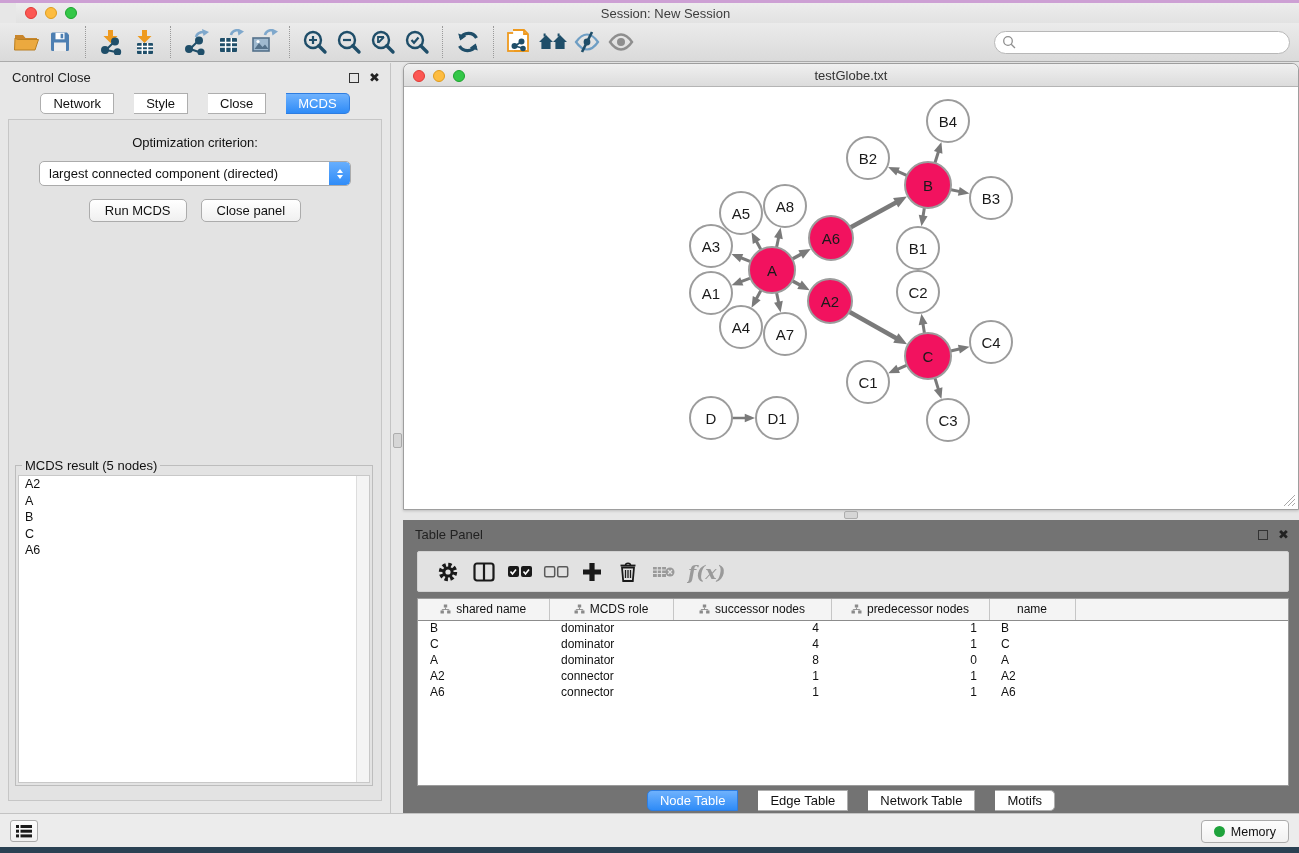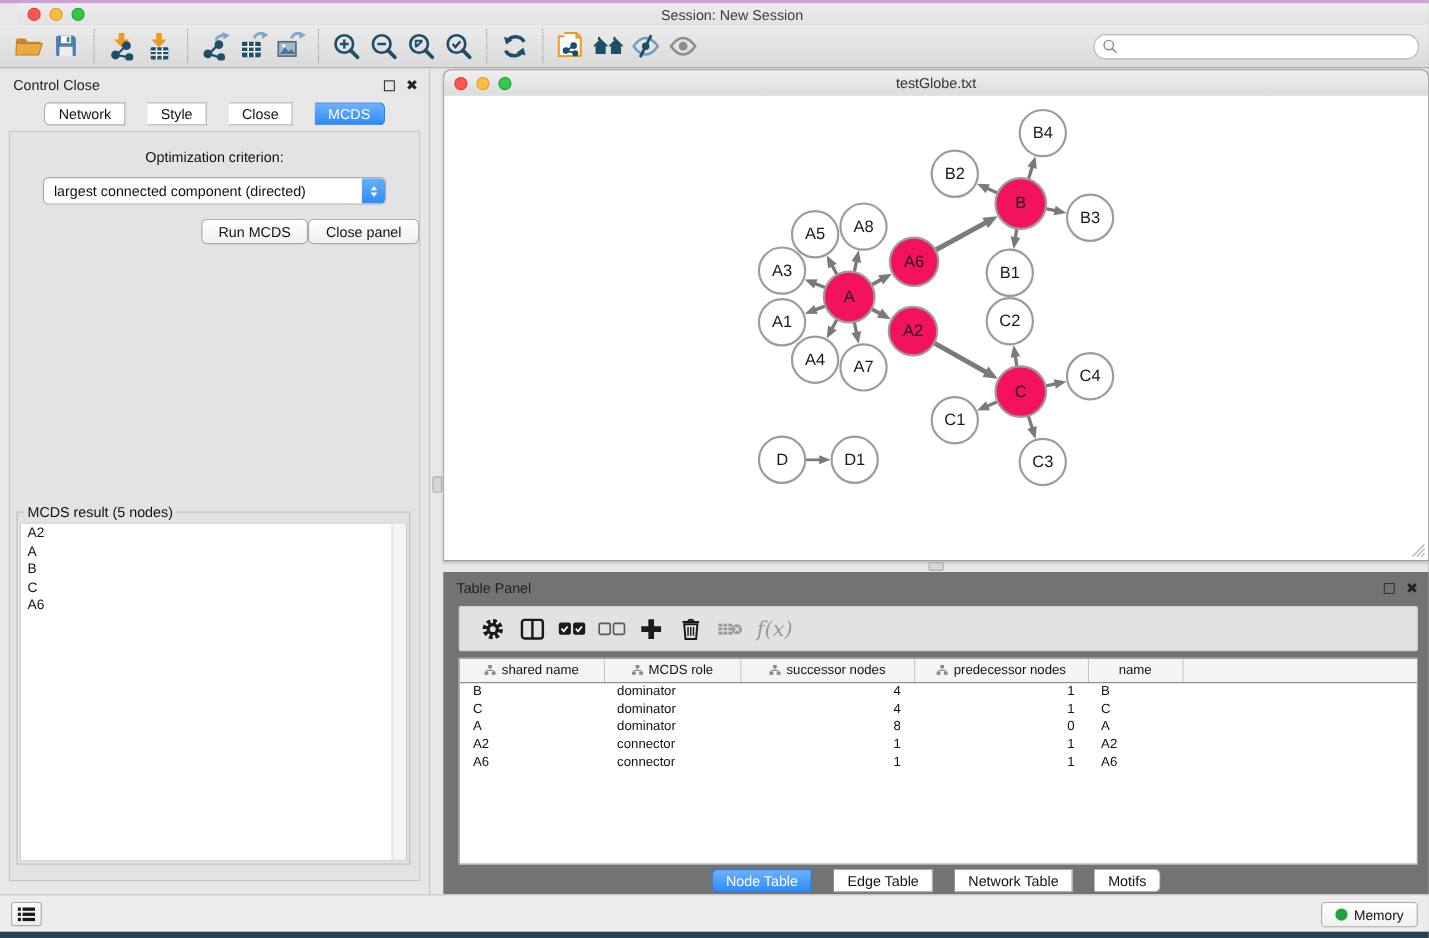--- a/index.html
+++ b/index.html
@@ -49,21 +49,21 @@
               background:#E3E3E3; border:1px solid #C6C6C6; }
   .opt-label { text-align:center; margin-top:15px; font-size:13px; color:#111; }
   .dropdown { position:relative; margin:11px auto 0; width:312px; height:25px; background:#fff;
               border:1px solid #ABABAB; border-radius:5px; font-size:13px; line-height:23px;
               padding:0 30px 0 9px; color:#111; white-space:nowrap; overflow:hidden; }
   .stepper { position:absolute; right:0; top:0; bottom:0; width:21px;
              background:linear-gradient(#67AEFD,#2F8CF8); border-radius:0 4px 4px 0;
              display:flex; flex-direction:column; align-items:center; justify-content:center; gap:2px; }
   .tri-up { width:0; height:0; border-left:3.5px solid transparent; border-right:3.5px solid transparent; border-bottom:4.5px solid #fff; }
   .tri-dn { width:0; height:0; border-left:3.5px solid transparent; border-right:3.5px solid transparent; border-top:4.5px solid #fff; }
-  .btn-row { display:flex; justify-content:flex-end; margin-top:13px; }
+  .btn-row { display:flex; justify-content:center; gap:14px; margin-top:13px; }
   .btn { background:linear-gradient(#FFFFFF,#F0F0F0); border:1px solid #ACACAC; border-radius:5px;
          height:23px; padding:0 15px; font-size:13px; color:#111; cursor:default; }
   fieldset.result { position:absolute; left:6px; right:8px; top:338px; bottom:14px;
                     border:1px solid #BDBDBD; padding:2px; }
   fieldset.result legend { font-size:13px; color:#111; padding:0 3px; margin-left:4px; }
   .listbox { position:relative; width:100%; height:100%; background:#fff; border:1px solid #C8C8C8; overflow:hidden; }
   .list-item { font-size:12.5px; color:#111; padding:1px 0 1px 6px; line-height:14.5px; }
   .scroll-track { position:absolute; right:0; top:0; bottom:0; width:13px; background:#F4F4F4; border-left:1px solid #DDD; }
 
   
@@ -76,21 +76,21 @@
   .net-canvas { position:absolute; left:0; top:23px; width:894px; height:422px; background:#fff; }
   .grip { position:absolute; right:2px; bottom:2px; width:13px; height:13px; }
   .vknob { position:absolute; left:393px; top:370px; width:9px; height:15px; background:#D6D6D6; border:1px solid #ADADAD; border-radius:2px; }
   .hknob { position:absolute; left:844px; top:448px; width:14px; height:8px; background:#D6D6D6; border:1px solid #ADADAD; border-radius:2px; }
 
   
   .tpanel { position:absolute; left:403px; top:457px; width:896px; height:293px; background:#737373; }
   .tp-toolbar { position:absolute; left:14px; right:10px; top:31px; height:41px; background:#E2E2E2;
                 border:1px solid #D2D2D2; border-radius:2px; display:flex; align-items:center; padding-left:12px; }
   .tpbtn { width:36px; height:34px; border:none; background:transparent; display:flex; align-items:center; justify-content:center; }
-  .fx { font-family:"DejaVu Serif","Liberation Serif",serif; font-style:italic; font-size:19px; color:#9A9A9A; margin-left:6px; }
+  .fx { font-family:"DejaVu Serif","Liberation Serif",serif; font-style:italic; font-size:19px; color:#9A9A9A; margin-left:6px;font-weight:bold; }
   .tablebox { position:absolute; left:14px; right:10px; top:78px; height:188px; background:#fff;
               border:1px solid #9B9B9B; overflow:hidden; }
   table.data { border-collapse:collapse; width:100%; table-layout:fixed; }
   table.data th { height:21px; background:#F4F4F4; border-bottom:1px solid #8C8C8C; border-right:1px solid #C6C6C6;
                   font-weight:normal; font-size:12px; color:#111; text-align:center; overflow:hidden; white-space:nowrap;margin-top:15px; }
   table.data th:last-child { border-right:none; }
   table.data th .hicon { margin-right:5px; vertical-align:-1px; }
   table.data td { height:16px; font-size:12px; color:#111; padding:0 12px; white-space:nowrap; overflow:hidden; }
   .tp-tabs { position:absolute; left:0; right:0; top:270px; display:flex; justify-content:center; }
 

